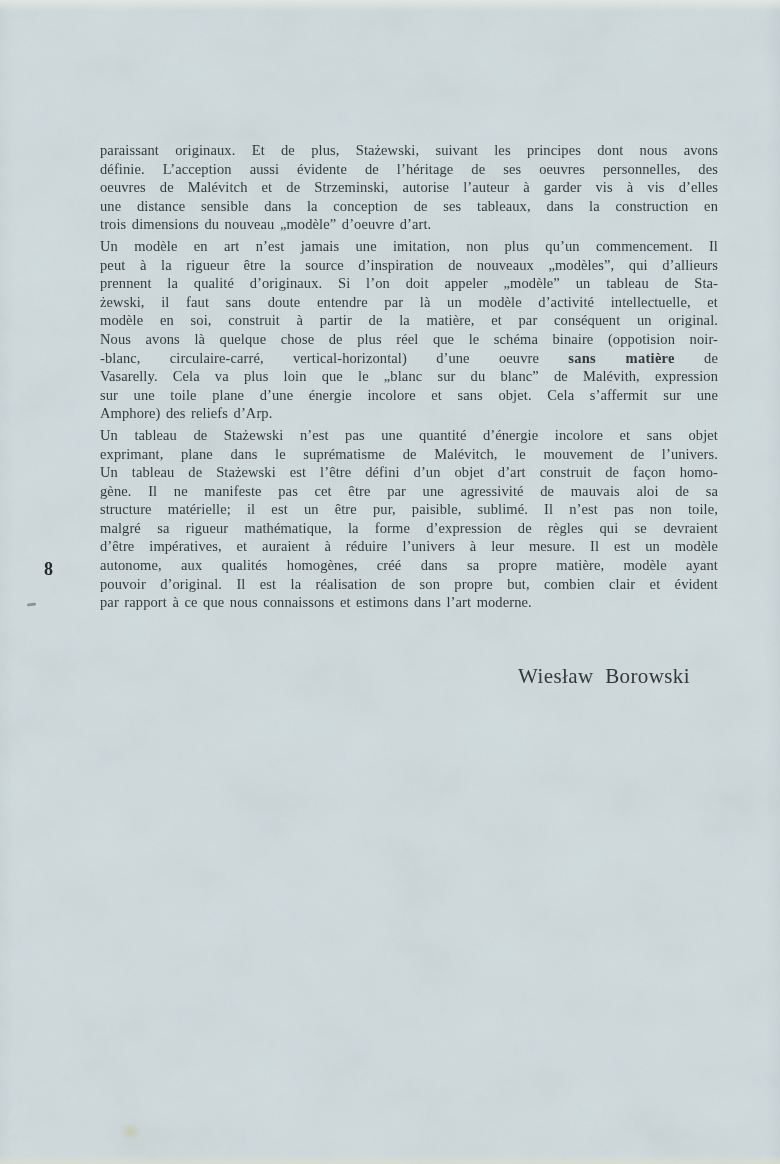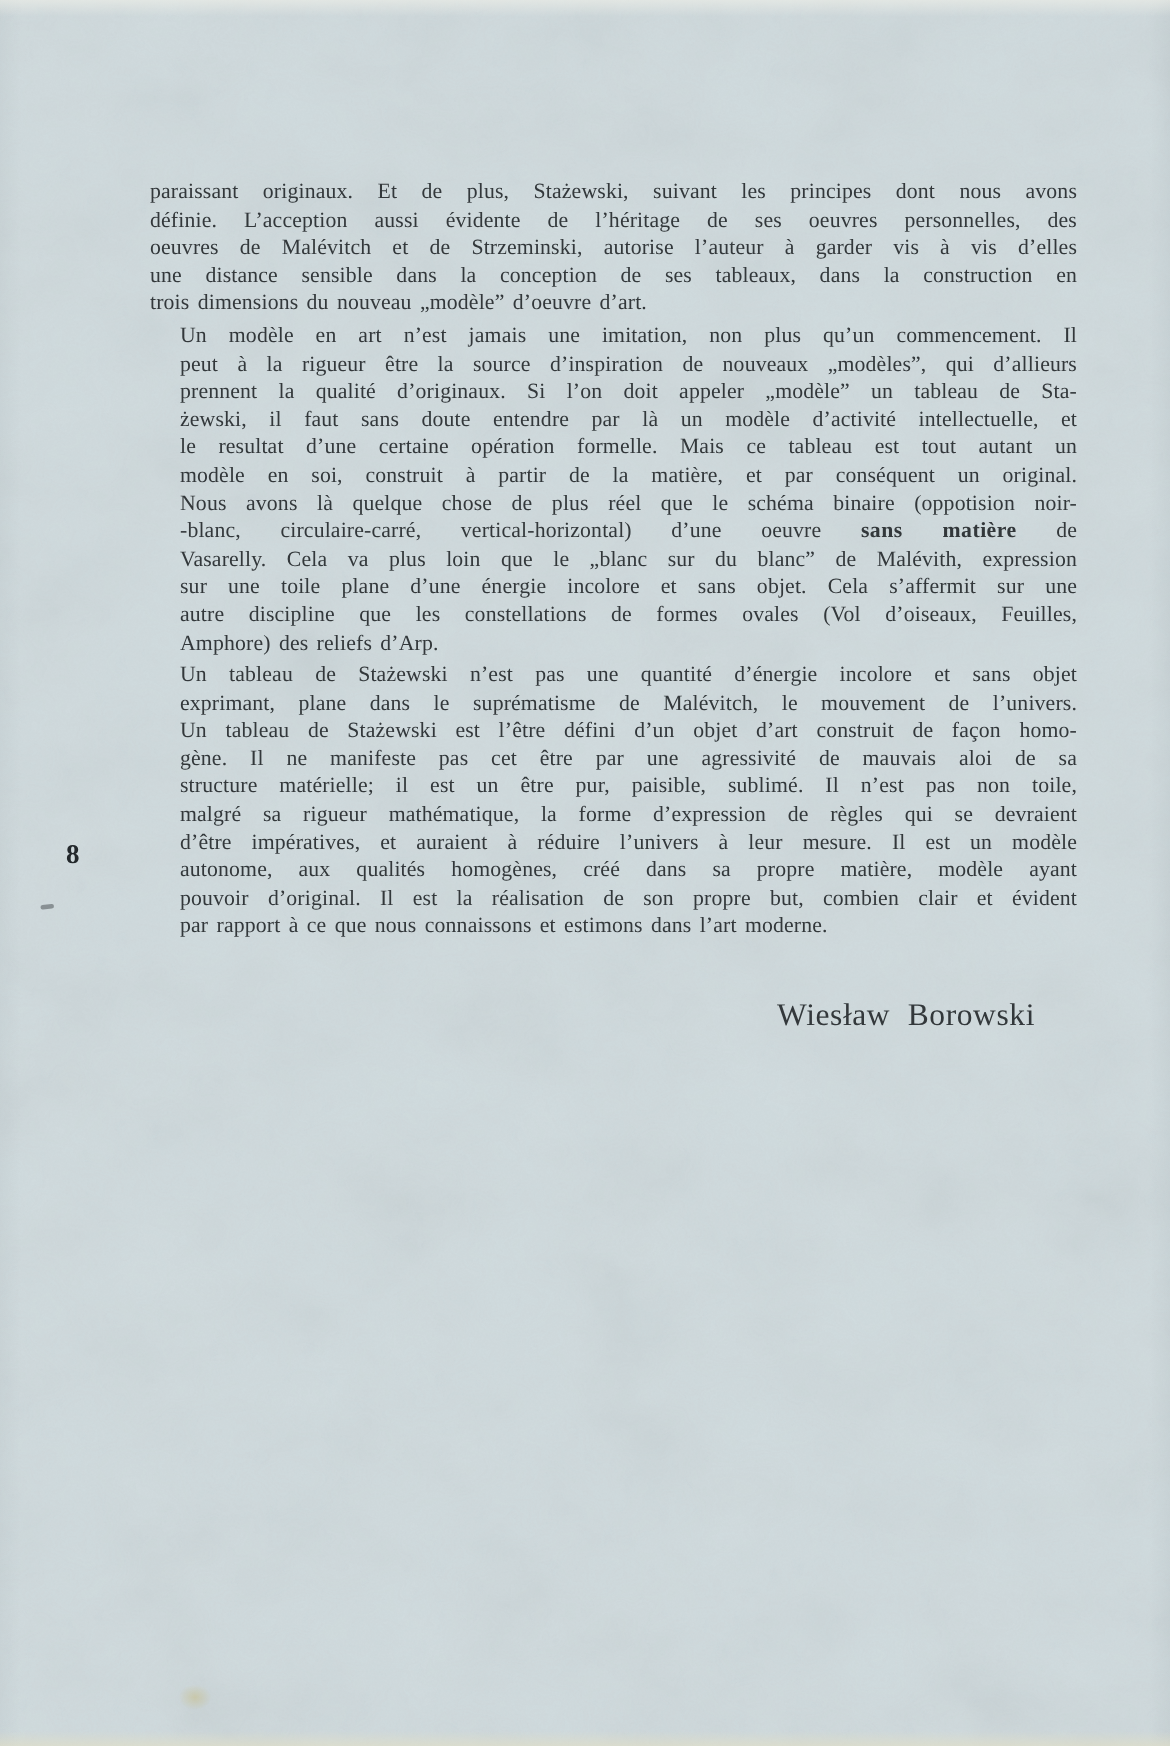--- a/index.html
+++ b/index.html
@@ -30,26 +30,26 @@
     position: absolute; left: 119px; top: 1123px; width: 22px; height: 17px;
     z-index: 1; border-radius: 50%; pointer-events: none;
     background: radial-gradient(closest-side, rgba(200,188,128,0.5), rgba(200,188,128,0));
   }
   .speck {
     position: absolute; left: 27px; top: 603px; width: 9px; height: 3px;
     z-index: 2; border-radius: 2px; background: rgba(68,74,78,0.5);
     transform: rotate(-7deg);
   }
   .text-block {
-    position: absolute; left: 100px; top: 119px; width: 618px; z-index: 2;
+    position: absolute; left: 100px; top: 141px; width: 618px; z-index: 2;
     color: var(--ink, #33383b);
     font-size: 14.5px; line-height: 18.6px;
     word-spacing: 1.8px; letter-spacing: 0.1px;
   }
-  .paragraph + .paragraph { margin-top: 3px; margin-left: 20px; }
+  .paragraph + .paragraph { margin-top: 3px; }
   .line { text-align: justify; text-align-last: justify; }
   .line.last { text-align-last: left; }
   .bold-text { font-weight: bold; letter-spacing: 0.3px; }
   .page-number {
     position: absolute; left: 44px; top: 559px; z-index: 2;
     font-size: 18px; font-weight: bold; color: #23282b;
   }
   .signature {
     position: absolute; top: 664px; right: 90px; z-index: 2;
     font-size: 21px; word-spacing: 6px;
@@ -100,27 +100,25 @@
         <div class="line">définie. L’acception aussi évidente de l’héritage de ses oeuvres personnelles, des</div>
         <div class="line">oeuvres de Malévitch et de Strzeminski, autorise l’auteur à garder vis à vis d’elles</div>
         <div class="line">une distance sensible dans la conception de ses tableaux, dans la construction en</div>
         <div class="line last">trois dimensions du nouveau „modèle” d’oeuvre d’art.</div>
       </div>
       <div class="paragraph">
         <div class="line">Un modèle en art n’est jamais une imitation, non plus qu’un commencement. Il</div>
         <div class="line">peut à la rigueur être la source d’inspiration de nouveaux „modèles”, qui d’allieurs</div>
         <div class="line">prennent la qualité d’originaux. Si l’on doit appeler „modèle” un tableau de Sta-</div>
         <div class="line">żewski, il faut sans doute entendre par là un modèle d’activité intellectuelle, et</div>
-        <div class="line">le resultat d’une certaine opération formelle. Mais ce tableau est tout autant un</div>
         <div class="line">modèle en soi, construit à partir de la matière, et par conséquent un original.</div>
         <div class="line">Nous avons là quelque chose de plus réel que le schéma binaire (oppotision noir-</div>
         <div class="line"><span>-blanc, circulaire-carré, vertical-horizontal) d’une oeuvre </span><span class="bold-text">sans matière</span><span> de</span></div>
         <div class="line">Vasarelly. Cela va plus loin que le „blanc sur du blanc” de Malévith, expression</div>
         <div class="line">sur une toile plane d’une énergie incolore et sans objet. Cela s’affermit sur une</div>
-        <div class="line">autre discipline que les constellations de formes ovales (Vol d’oiseaux, Feuilles,</div>
         <div class="line last">Amphore) des reliefs d’Arp.</div>
       </div>
       <div class="paragraph">
         <div class="line">Un tableau de Stażewski n’est pas une quantité d’énergie incolore et sans objet</div>
         <div class="line">exprimant, plane dans le suprématisme de Malévitch, le mouvement de l’univers.</div>
         <div class="line">Un tableau de Stażewski est l’être défini d’un objet d’art construit de façon homo-</div>
         <div class="line">gène. Il ne manifeste pas cet être par une agressivité de mauvais aloi de sa</div>
         <div class="line">structure matérielle; il est un être pur, paisible, sublimé. Il n’est pas non toile,</div>
         <div class="line">malgré sa rigueur mathématique, la forme d’expression de règles qui se devraient</div>
         <div class="line">d’être impératives, et auraient à réduire l’univers à leur mesure. Il est un modèle</div>

